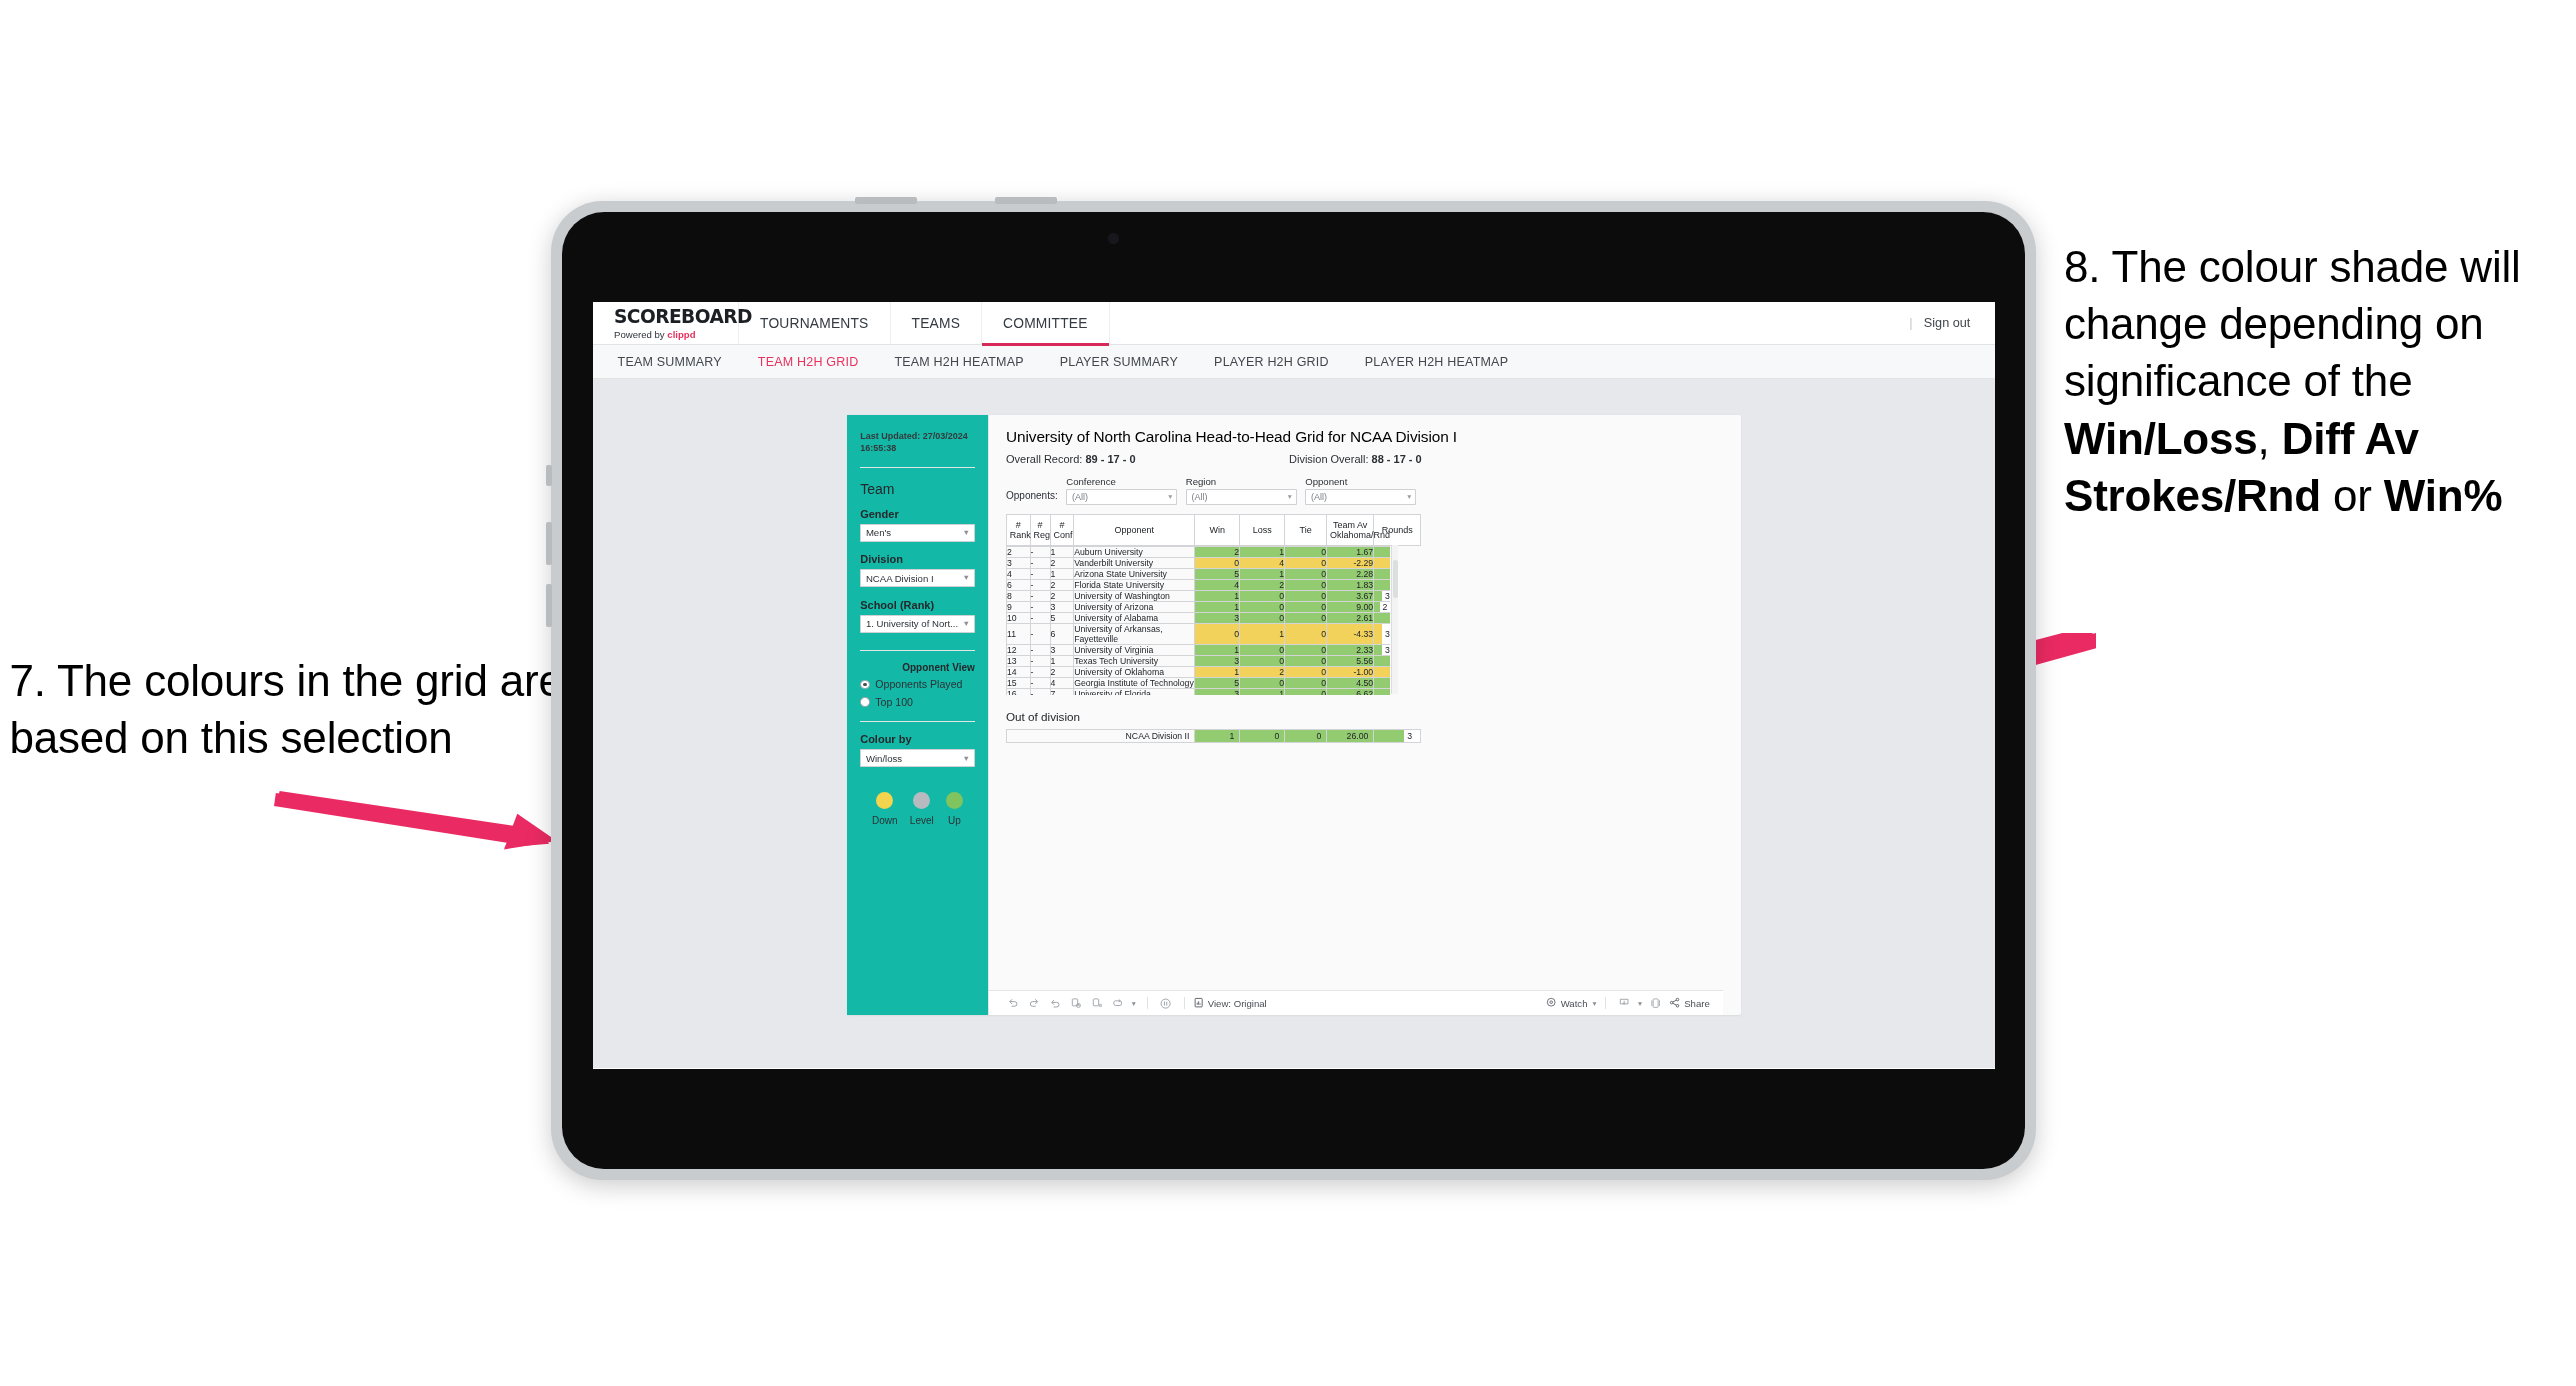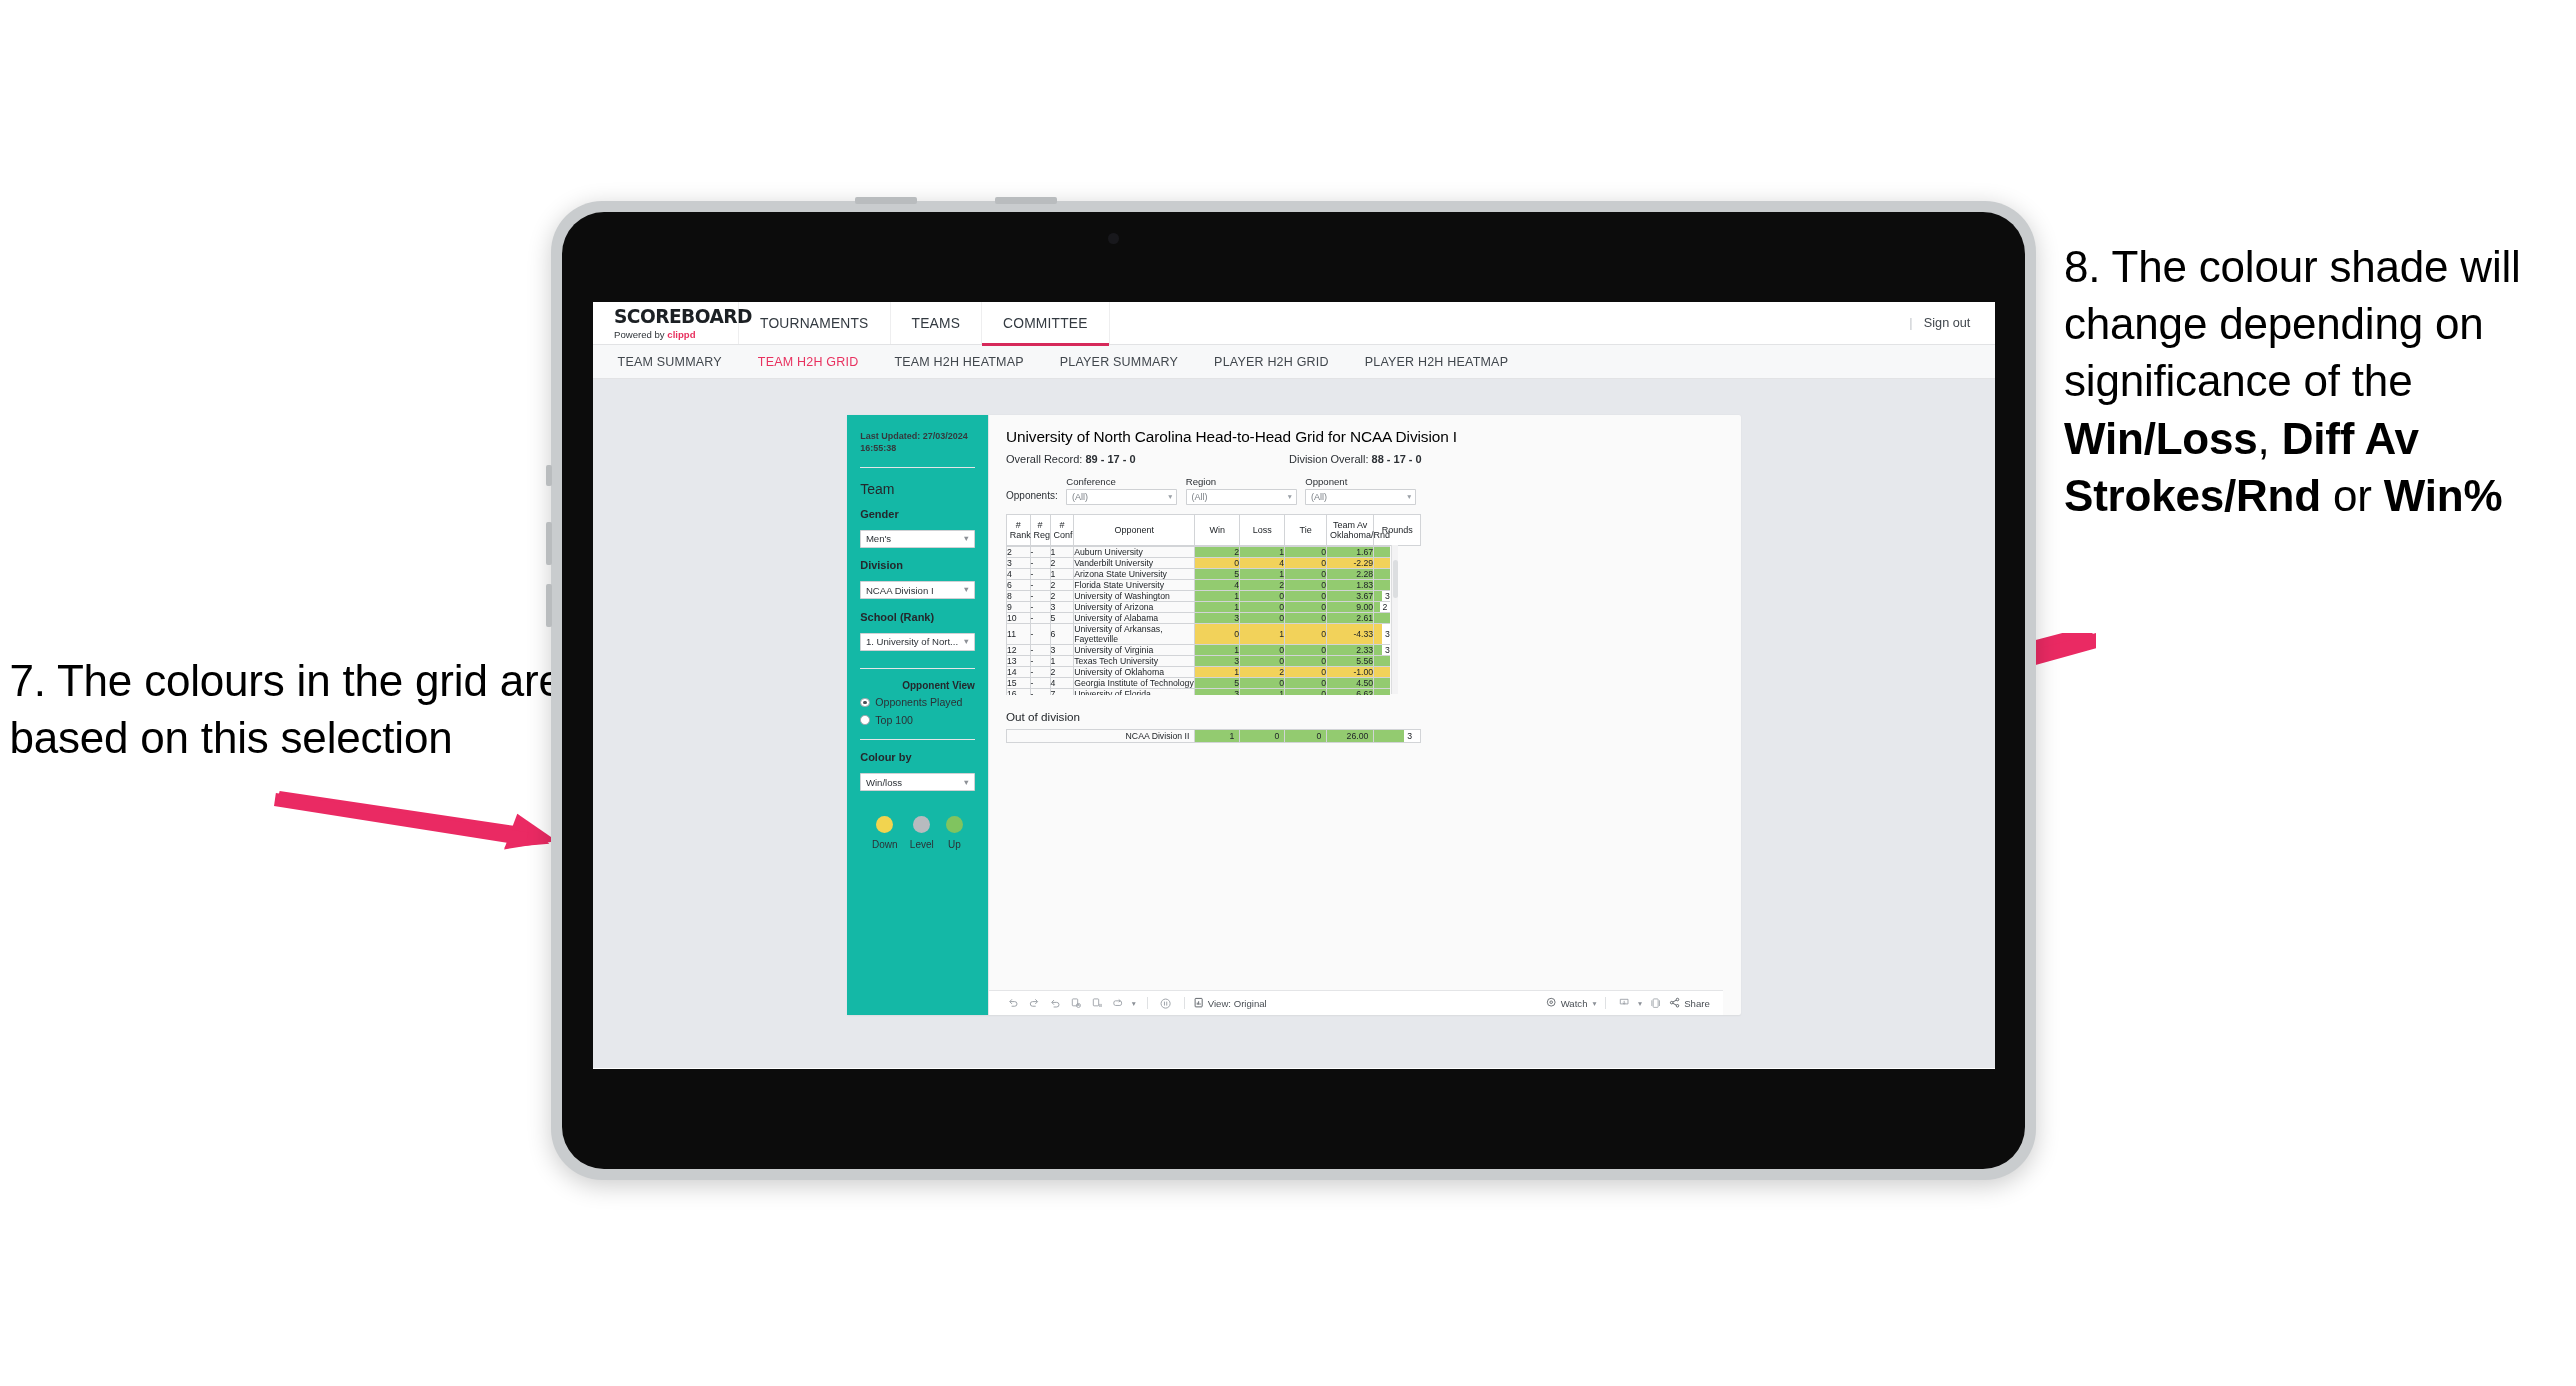--- a/index.html
+++ b/index.html
@@ -124,21 +124,21 @@
   #sidebar {
     width: 142px; background: #14b8a6; border-right: 0.9px solid #e3e4e6;
     padding: 15px 13.2px 0 13.2px; position: relative;
   }
   #lastupdated { font-size: 9px; color: #35393d; line-height: 1.35; font-weight: bold; }
   .sb-rule { height: 0.9px; background: #e4e5e7; margin: 12.3px 0 0 0; }
   .sb-h { font-size: 14px; color: #24282c; margin-top: 13.2px; font-weight: normal; }
   .sb-h.center { text-align: right; font-weight: bold; font-size: 10px; }
   .sb-label { font-size: 11px; color: #24282c; font-weight: bold; margin-top: 11.3px; }
   .sb-select {
-    margin-top: 10px; height: 18px; border: 0.9px solid #cfd1d4; background: #fff;
+    margin-top: 4px; height: 18px; border: 0.9px solid #cfd1d4; background: #fff;
     border-radius: 0.9px; display: flex; align-items: center;
     padding: 0 3.8px 0 4.7px; font-size: 9.6px; color: #2e3338; cursor: pointer;
     justify-content: space-between;
   }
   .sb-select .caret { color: #8d9197; font-size: 7.6px; line-height: 1; }
   .sb-select .val { overflow: hidden; white-space: nowrap; text-overflow: ellipsis; }
 
   .radio-row { display: flex; align-items: center; gap: 5.7px; margin-top: 5.7px; cursor: pointer; }
   .radio {
     width: 9.4px; height: 9.4px; border-radius: 50%; border: 0.9px solid #9aa0a6;

